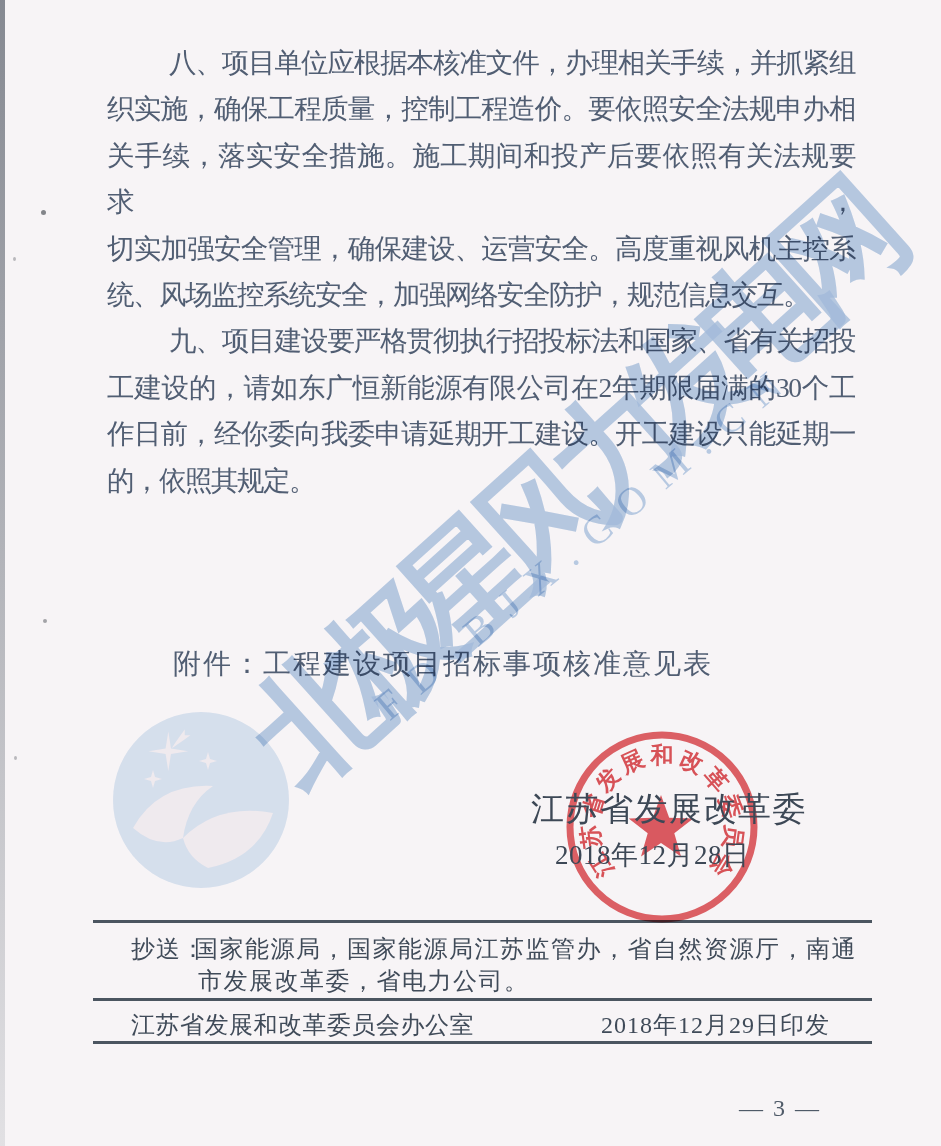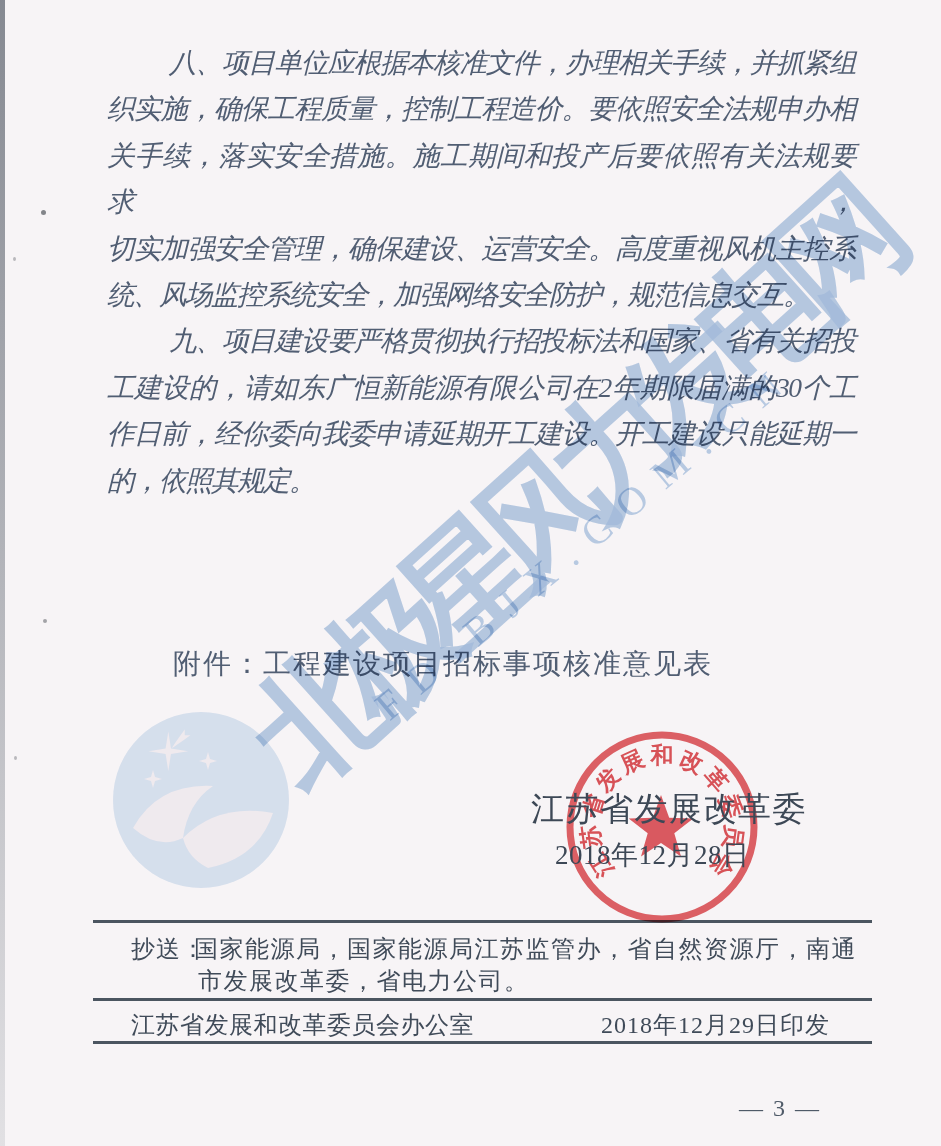--- a/index.html
+++ b/index.html
@@ -9,21 +9,21 @@
     background:#f7f4f6;
     overflow:hidden;
     font-family:"Liberation Serif","DejaVu Serif",serif;
   }
   
   .body-block{
     position:absolute;left:107px;top:40px;width:748px;
     font-size:27.5px;line-height:46.4px;letter-spacing:-1.5px;
     color:#515e73;z-index:2;
   }
-  .bline{text-align:left;white-space:nowrap;font-style:italic;}
+  .bline{text-align:left;white-space:nowrap;}
   .bline.fill{white-space:normal;text-align:justify;text-align-last:justify;}
   .bline.indent{text-indent:62px;}
   .attachment{
     position:absolute;left:173px;top:645px;
     font-size:28px;letter-spacing:2px;color:#515e73;z-index:2;white-space:nowrap;
   }
   
   .signoff-authority{
     position:absolute;left:531px;top:787px;
     font-size:33px;letter-spacing:1.5px;color:#3d4856;z-index:7;white-space:nowrap;

